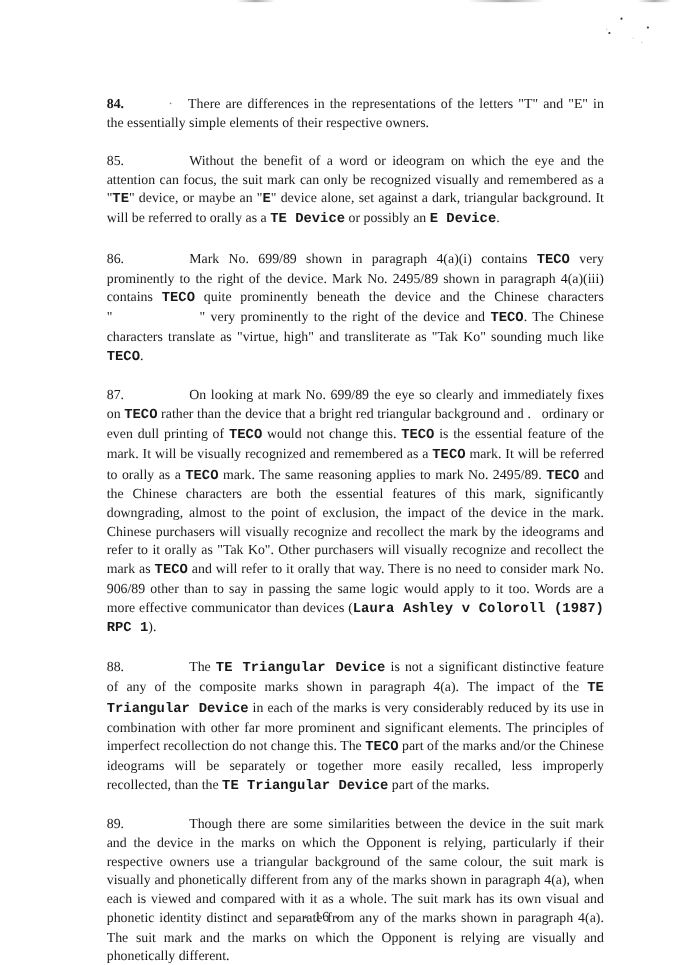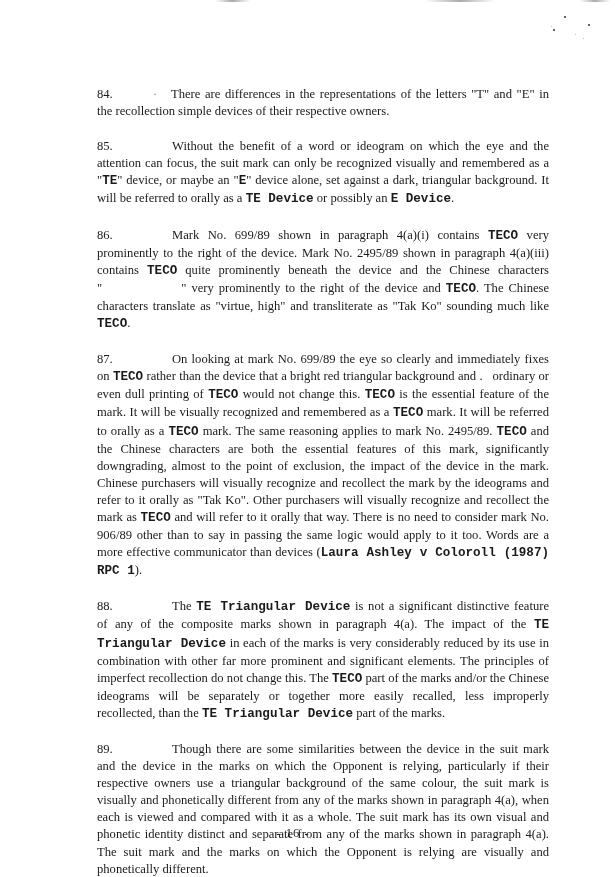--- a/index.html
+++ b/index.html
@@ -10,21 +10,21 @@
     }
     .scan-smudge { position: absolute; top: 0; height: 2px; background: linear-gradient(to right, rgba(180,180,180,0), rgba(150,150,150,0.8), rgba(180,180,180,0)); }
     .speck { position: absolute; width: 2px; height: 2px; background: #333; border-radius: 50%; }
     .speck.light { background: #aaa; width: 1px; height: 1px; }
     .page-body {
       position: absolute; left: 97px; top: 86px; width: 452px;
       font-size: 12.6px; line-height: 17.1px; text-align: justify;
     }
     .para { margin: 0 0 18px 0; }
     .para .num { display: inline-block; width: 75px; }
-    .para.p84 .num { width: 56px; }
+    .para.p84 .num { width: 56px; font-weight: bold; }
     .para.p84 .dotmark { display: inline-block; width: 18px; color: #888; }
     .page-number {
       position: absolute; top: 826px; left: 0; width: 586px; text-align: center;
       font-size: 12.6px; letter-spacing: 1px;
     }
     b { font-weight: bold; font-family: Liberation Mono, monospace; }
   </style>
 </head>
 <body>
 
@@ -33,21 +33,21 @@
 <div class="scan-smudge" style="left:580px;width:30px;"></div>
 <div class="speck" style="left:564px;top:16px;"></div>
 <div class="speck" style="left:553px;top:29px;"></div>
 <div class="speck" style="left:588px;top:24px;"></div>
 <div class="speck light" style="left:551px;top:26px;"></div>
 <div class="speck light" style="left:575px;top:34px;"></div>
 <div class="speck light" style="left:583px;top:38px;"></div>
 
 <div class="page-body">
   <p class="para p84">
-    <span class="num">84.</span><span class="dotmark">·</span><span class="body"><span>There are differences in the representations of the letters "T" and "E" in the recollection simple devices of their respective owners.</span></span>
+    <span class="num">84.</span><span class="dotmark">·</span><span class="body"><span>There are differences in the representations of the letters "T" and "E" in the essentially simple elements of their respective owners.</span></span>
   </p>
   <p class="para">
     <span class="num">85.</span><span class="body"><span>Without the benefit of a word or ideogram on which the eye and the attention can focus, the suit mark can only be recognized visually and remembered as a "</span><b>TE</b><span>" device, or maybe an "</span><b>E</b><span>" device alone, set against a dark, triangular background. It will be referred to orally as a </span><b>TE Device</b><span> or possibly an </span><b>E Device</b><span>.</span></span>
   </p>
   <p class="para">
     <span class="num">86.</span><span class="body"><span>Mark No. 699/89 shown in paragraph 4(a)(i) contains </span><b>TECO</b><span> very prominently to the right of the device.  Mark No. 2495/89 shown in paragraph 4(a)(iii) contains </span><b>TECO</b><span> quite prominently beneath the device and the Chinese characters "&nbsp;&nbsp;&nbsp;&nbsp;&nbsp;&nbsp;&nbsp;&nbsp;&nbsp;&nbsp;&nbsp;&nbsp;&nbsp;&nbsp;&nbsp;&nbsp;" very prominently to the right of the device and </span><b>TECO</b><span>.  The Chinese characters translate as "virtue, high" and transliterate as "Tak Ko" sounding much like </span><b>TECO</b><span>.</span></span>
   </p>
   <p class="para">
     <span class="num">87.</span><span class="body"><span>On looking at mark No. 699/89 the eye so clearly and immediately fixes on </span><b>TECO</b><span> rather than the device that a bright red triangular background and .&nbsp;&nbsp;&nbsp;ordinary or even dull printing of </span><b>TECO</b><span> would not change this.  </span><b>TECO</b><span> is the essential feature of the mark.  It will be visually recognized and remembered as a </span><b>TECO</b><span> mark. It will be referred to orally  as a </span><b>TECO</b><span> mark.  The same reasoning applies to mark No. 2495/89.  </span><b>TECO</b><span> and the Chinese characters are both the essential features of this mark, significantly downgrading, almost to the point of exclusion, the impact of the device in the mark. Chinese purchasers will visually recognize and recollect the mark by the ideograms and refer to it orally as "Tak Ko".  Other purchasers will visually recognize and recollect the mark as </span><b>TECO</b><span> and will refer to it orally that way.  There is no need to consider mark No. 906/89 other than to say in passing the same logic would apply to it too.  Words are a more effective communicator than devices (</span><b>Laura Ashley v Coloroll (1987) RPC 1</b><span>).</span></span>
   </p>

